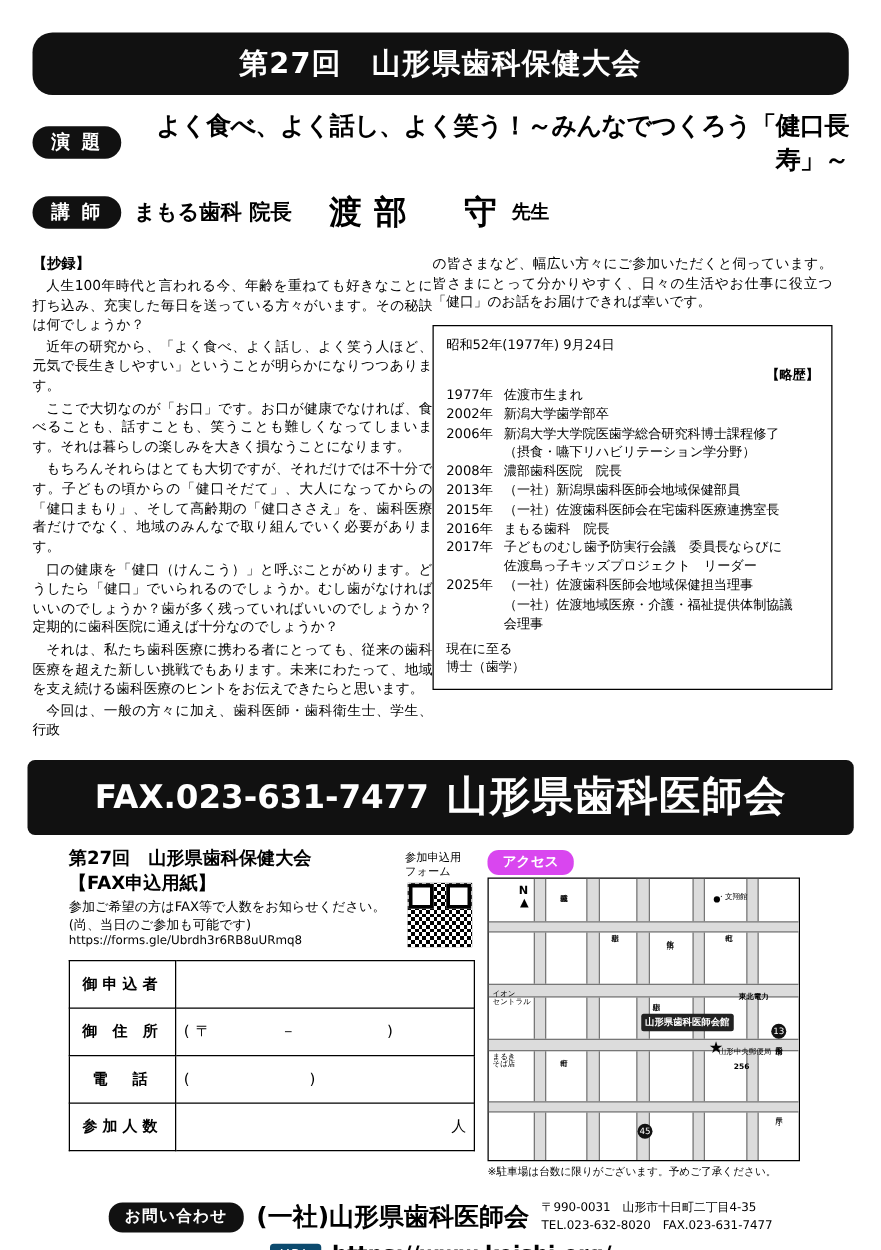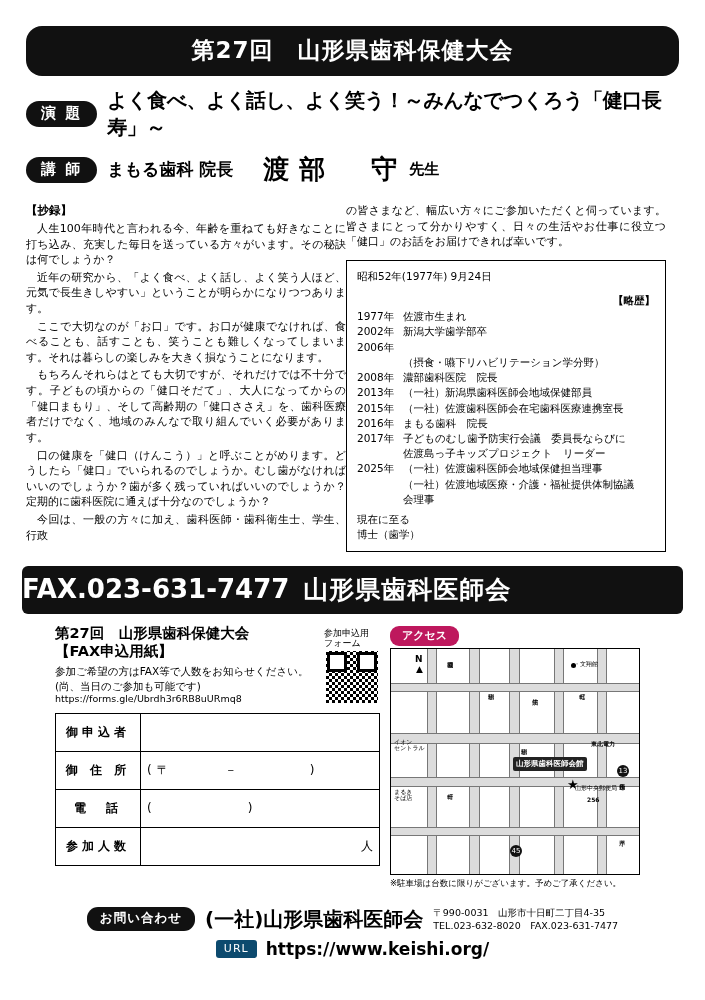--- a/index.html
+++ b/index.html
@@ -22,20 +22,21 @@
     text-align:center;
     font-size:23px;
     font-weight:bold;
     letter-spacing:1px;
     padding:9px 0 10px 0;
   }
   
   .row{
     display:flex;align-items:center;
     margin:11px 26px 0 26px;
+    text-align:right;
   }
   .tagpill{
     background:#111;color:#fff;border-radius:13px;
     font-size:15px;font-weight:bold;
     padding:3px 15px 4px 15px;
     letter-spacing:2px;
     flex:0 0 auto;
     margin-right:10px;
   }
   .entitle{font-size:20px;font-weight:bold;letter-spacing:-0.5px;}
@@ -73,26 +74,26 @@
   .hist{display:flex;}
   .hist .y{width:46px;flex:0 0 46px;}
   .hist .t{flex:1;}
   .profile-tail{margin-top:5px;}
 
   
   .fax-bar{
     margin:14px 22px 0 22px;
     background:#111;color:#fff;
     border-radius:6px;
-    display:flex;align-items:center;justify-content:flex-start;
+    display:flex;align-items:center;justify-content:center;
     gap:14px;
     padding:7px 0 8px 0;
   }
   .fax-num{font-size:26px;font-weight:bold;letter-spacing:0px;}
-  .fax-org{font-size:25px;font-weight:bold;letter-spacing:1px;}
+  .fax-org{font-size:33px;font-weight:bold;letter-spacing:1px;}
 
   
   .mid-wrap{
     display:flex;
     margin:10px 40px 0 55px;
     gap:10px;
   }
   .form-col{width:325px;}
   .form-title{font-size:14.5px;font-weight:bold;line-height:1.3;}
   .form-title2{font-size:14.5px;font-weight:bold;margin-bottom:3px;}
@@ -129,21 +130,21 @@
   }
   td.lbl{width:72px;text-align:center;font-weight:bold;letter-spacing:4px;font-size:12.5px;}
   td.val{font-size:11px;color:#000;}
   .tel-inner{letter-spacing:6px;font-size:13px;}
   .addr-inner{font-size:11px;letter-spacing:5px;}
   .ppl{text-align:right;padding-right:12px;font-size:12px;}
 
   
   .map-col{width:250px;position:relative;}
   .access-pill{
-    display:inline-block;background:#be185d;color:#fff;
+    display:inline-block;background:#d946ef;color:#fff;
     font-size:11px;font-weight:bold;border-radius:9px;
     padding:2px 12px 3px 12px;margin-bottom:2px;
   }
   .map-box{
     width:248px;height:225px;
     border:1px solid #000;
     position:relative;
     overflow:hidden;
     background:#fff;
   }
@@ -194,40 +195,42 @@
   </div>
 
   <div class="body-wrap">
     <div class="col">
       <div class="sec-label">【抄録】</div>
       <p class="para">人生100年時代と言われる今、年齢を重ねても好きなことに打ち込み、充実した毎日を送っている方々がいます。その秘訣は何でしょうか？</p>
       <p class="para">近年の研究から、「よく食べ、よく話し、よく笑う人ほど、元気で長生きしやすい」ということが明らかになりつつあります。</p>
       <p class="para">ここで大切なのが「お口」です。お口が健康でなければ、食べることも、話すことも、笑うことも難しくなってしまいます。それは暮らしの楽しみを大きく損なうことになります。</p>
       <p class="para">もちろんそれらはとても大切ですが、それだけでは不十分です。子どもの頃からの「健口そだて」、大人になってからの「健口まもり」、そして高齢期の「健口ささえ」を、歯科医療者だけでなく、地域のみんなで取り組んでいく必要があります。</p>
       <p class="para">口の健康を「健口（けんこう）」と呼ぶことがめります。どうしたら「健口」でいられるのでしょうか。むし歯がなければいいのでしょうか？歯が多く残っていればいいのでしょうか？定期的に歯科医院に通えば十分なのでしょうか？</p>
+      <p class="para">それは、私たち歯科医療に携わる者にとっても、従来の歯科医療を超えた新しい挑戦でもあります。未来にわたって、地域を支え続ける歯科医療のヒントをお伝えできたらと思います。</p>
       <p class="para">今回は、一般の方々に加え、歯科医師・歯科衛生士、学生、行政</p>
     </div>
 
     <div class="col">
       <p class="para noind">の皆さまなど、幅広い方々にご参加いただくと伺っています。皆さまにとって分かりやすく、日々の生活やお仕事に役立つ「健口」のお話をお届けできれば幸いです。</p>
 
       <div class="profile-box">
         <div class="profile-sub">昭和52年(1977年) 9月24日</div>
         <div class="profile-title">【略歴】</div>
 
         <div class="hist">
           <div class="y">1977年</div>
           <div class="t">佐渡市生まれ</div>
         </div>
         <div class="hist">
           <div class="y">2002年</div>
           <div class="t">新潟大学歯学部卒</div>
         </div>
         <div class="hist">
           <div class="y">2006年</div>
+          <div class="t">新潟大学大学院医歯学総合研究科博士課程修了</div>
         </div>
         <div class="hist">
           <div class="y"></div>
           <div class="t">（摂食・嚥下リハビリテーション学分野）</div>
         </div>
         <div class="hist">
           <div class="y">2008年</div>
           <div class="t">濃部歯科医院　院長</div>
         </div>
         <div class="hist">

